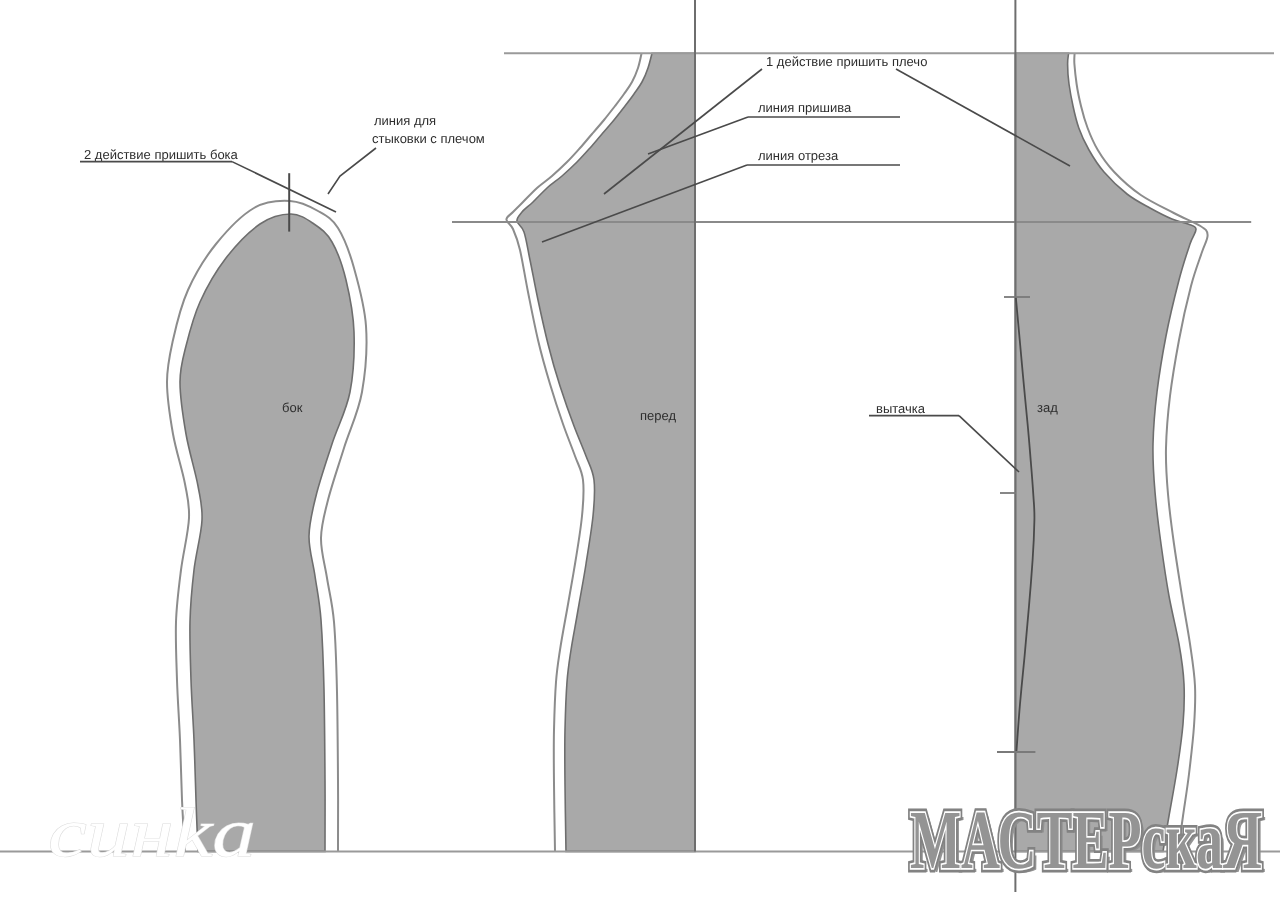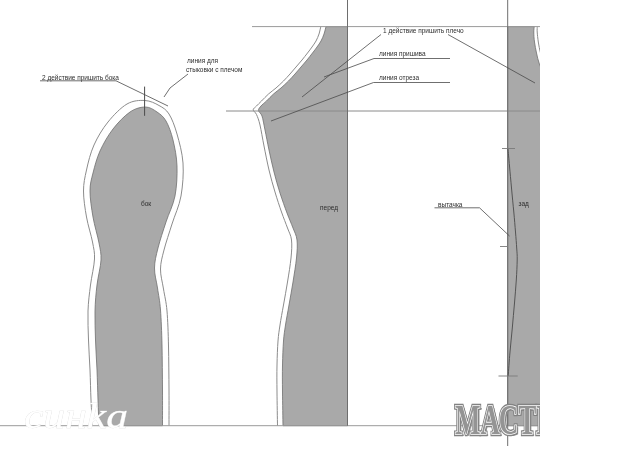--- a/index.html
+++ b/index.html
@@ -1,16 +1,16 @@
 <!DOCTYPE html>
 <html><head>
 <meta charset="utf-8">
 <style>
   html,body{margin:0;padding:0;background:#fff;}
-  .page{position:relative;width:540px;height:452px;background:#fff;overflow:hidden;
+  .page{position:relative;width:640px;height:452px;background:#fff;overflow:hidden;
         font-family:"Liberation Sans", sans-serif;}
   svg{position:absolute;left:0;top:0;}
 </style>
 </head>
 <body>
 <div class="page">
 <svg width="640" height="452" viewBox="0 0 640 452">
 
   <rect x="0" y="0" width="640" height="452" fill="#ffffff"></rect>
 

